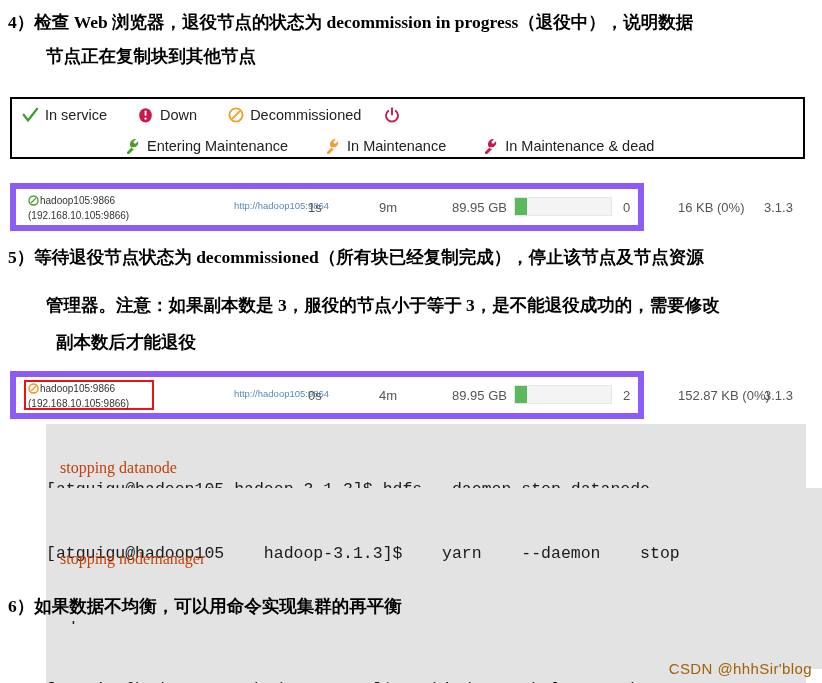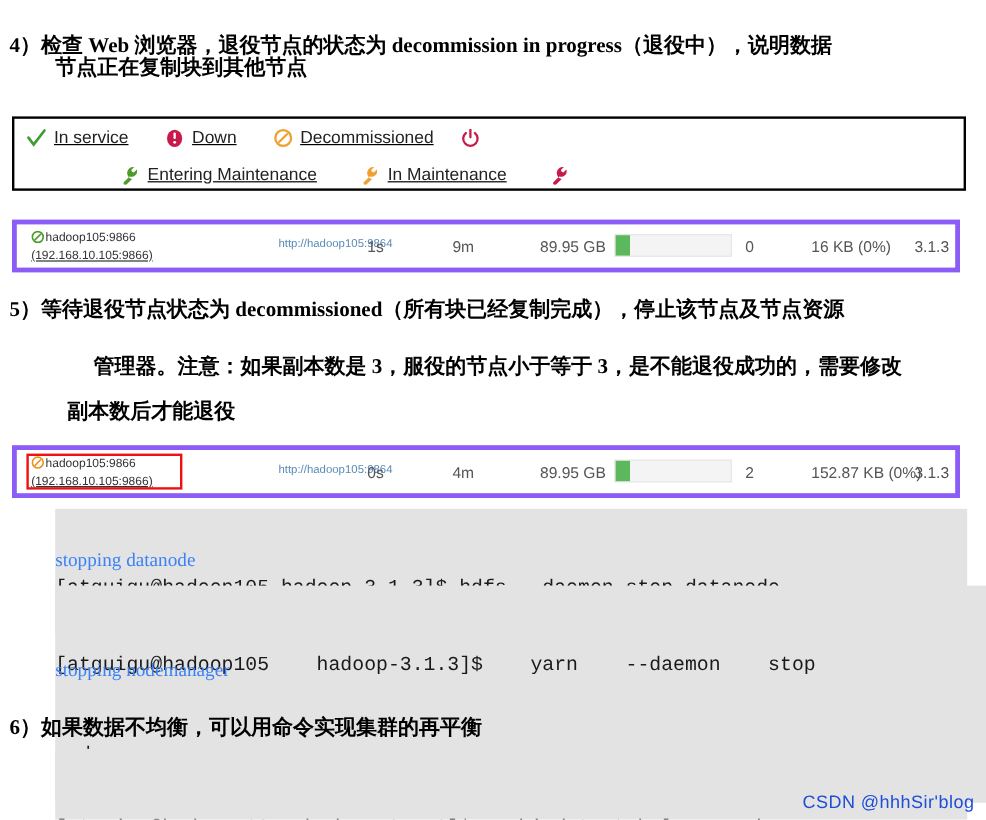--- a/index.html
+++ b/index.html
@@ -31,54 +31,53 @@
   
   .legend-box {
     position: absolute;
     left: 10px;
     top: 97px;
     width: 795px;
     height: 62px;
     border: 2px solid #000;
     background: #fff;
     box-sizing: border-box;
-    text-decoration: underline;
   }
   .legend-row {
     display: flex;
     align-items: center;
     height: 31px;
     font-family: "Liberation Sans", sans-serif;
     font-size: 14.5px;
     color: #222;
   }
   .legend-row.row1 { padding-left: 10px; }
-  .legend-row.row2 { padding-left: 88px; }
+  .legend-row.row2 { padding-left: 112px; }
   .legend-item {
     display: flex;
     align-items: center;
     white-space: nowrap;
   }
   .legend-item .lbl { margin-left: 6px; }
   .legend-ico {
     display: inline-flex;
     width: 17px;
     height: 17px;
     align-items: center;
     justify-content: center;
     flex: 0 0 auto;
   }
   .legend-ico svg { display: block; }
 
   
   .dn-table {
     position: absolute;
     left: 10px;
-    width: 790px;
-    border: 4px solid #8b5cf6;
+    width: 634px;
+    border: 6px solid #8b5cf6;
     background: #fff;
     box-sizing: border-box;
     font-family: "Liberation Sans", sans-serif;
   }
   .dn-row {
     position: relative;
     height: 36px;
   }
   .dn-cell {
     position: absolute;
@@ -87,21 +86,21 @@
     white-space: nowrap;
   }
   .dn-name {
     left: 12px;
     top: 5px;
     font-size: 10px;
     color: #333;
     line-height: 13px;
   }
   .dn-name .host { display: block; }
-  .dn-name .ip { display: block; text-decoration: underline; }
+  .dn-name .ip { display: block; }
   .dn-name .st-ico {
     display: inline-block;
     vertical-align: -2px;
     margin-right: 1px;
   }
   .dn-http {
     left: 218px;
     top: 11px;
     color: #5a8ab5;
     font-size: 9.5px;
@@ -151,39 +150,40 @@
     white-space: pre;
     box-sizing: border-box;
     padding: 3px 0 3px 0;
   }
   .code .ln { display: block; }
 
   .plain {
     position: absolute;
     font-family: "Liberation Serif", serif;
     font-size: 16px;
-    color: #3b82f6;
-    white-space: nowrap;
+    color: #c2410c;
+    white-space: nowrap;
+    padding-left: 14px;
   }
 
   .watermark {
     position: absolute;
     right: 10px;
     bottom: 6px;
     font-family: "Liberation Sans", sans-serif;
     font-size: 15px;
-    color: #1d4ed8;
+    color: #a16207;
     letter-spacing: 0.4px;
     white-space: nowrap;
   }
 </style>
 </head>
 <body>
 
-<div class="para" style="left:8px; top:5px;margin-top:15px;">
+<div class="para" style="left:8px; top:5px;">
   <span>4）检查 Web 浏览器，退役节点的状态为 decommission in progress（退役中），说明数据</span>
 </div>
 <div class="para" style="left:46px; top:39px;">
   <span>节点正在复制块到其他节点</span>
 </div>
 
 <div class="legend-box">
 
   <div class="legend-row row1">
     <span class="legend-item" style="margin-right:30px;">
@@ -246,20 +246,21 @@
       </span>
       <span class="lbl">In Maintenance</span>
     </span>
 
     <span class="legend-item">
       <span class="legend-ico">
         <svg width="15" height="16" viewBox="0 0 15 16">
             <path d="M10.9 1.2 L8.4 3.7 L9.0 5.2 L10.5 5.8 L13.0 3.3 A4.6 4.6 0 0 1 7.0 9.0 L2.3 13.7 A1.5 1.5 0 0 0 4.4 15.8 L9.1 11.1 A4.6 4.6 0 0 1 10.9 1.2 Z" fill="#c9184a"></path>
           </svg>
       </span>
+      <span class="lbl">In Maintenance &amp; dead</span>
     </span>
   </div>
 </div>
 
 <div class="dn-table" style="top:183px;">
   <div class="dn-row">
     <div class="dn-cell dn-name">
       <span class="host">
         <span class="st-ico">
           <svg width="11" height="11" viewBox="0 0 16 16">
@@ -279,21 +280,21 @@
       </div>
     <div class="dn-cell dn-blocks">0</div>
     <div class="dn-cell dn-used">16 KB (0%)</div>
     <div class="dn-cell dn-ver">3.1.3</div>
   </div>
 </div>
 
 <div class="para" style="left:8px; top:240px;">
   <span>5）等待退役节点状态为 decommissioned（所有块已经复制完成），停止该节点及节点资源</span>
 </div>
-<div class="para" style="left:46px; top:288px;margin-left:32px;">
+<div class="para" style="left:46px; top:288px;">
   <span>管理器。注意：如果副本数是 3，服役的节点小于等于 3，是不能退役成功的，需要修改</span>
 </div>
 <div class="para" style="left:56px; top:325px;">
   <span>副本数后才能退役</span>
 </div>
 
 <div class="dn-table" style="top:371px;">
   <div class="dn-row">
     <div class="hl-box"></div>
     <div class="dn-cell dn-name">

